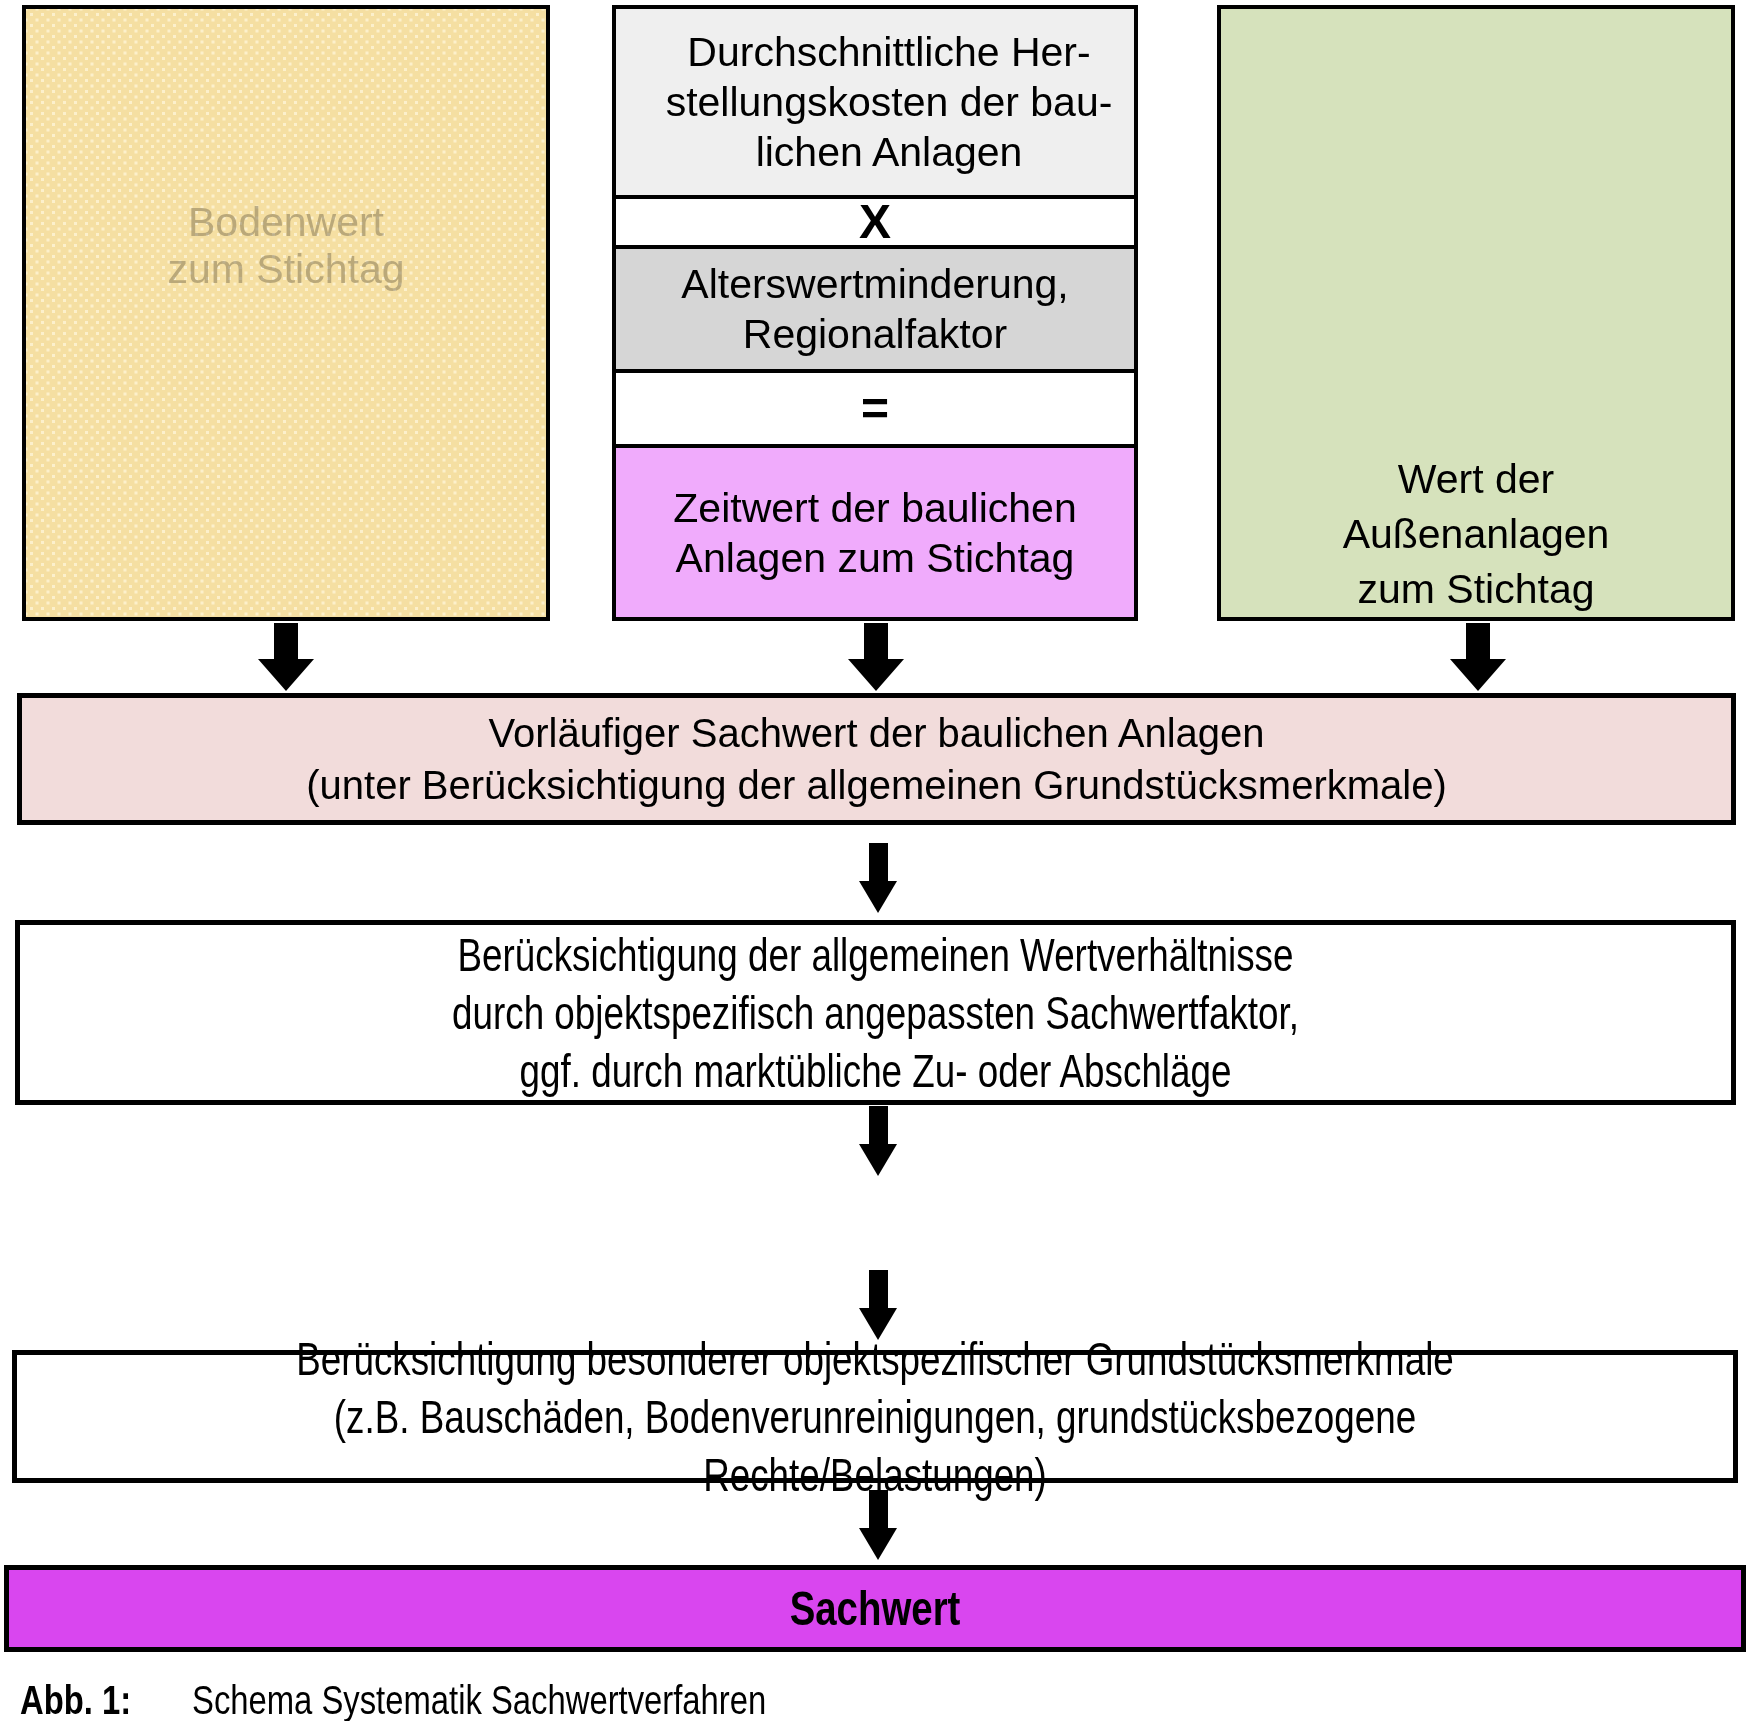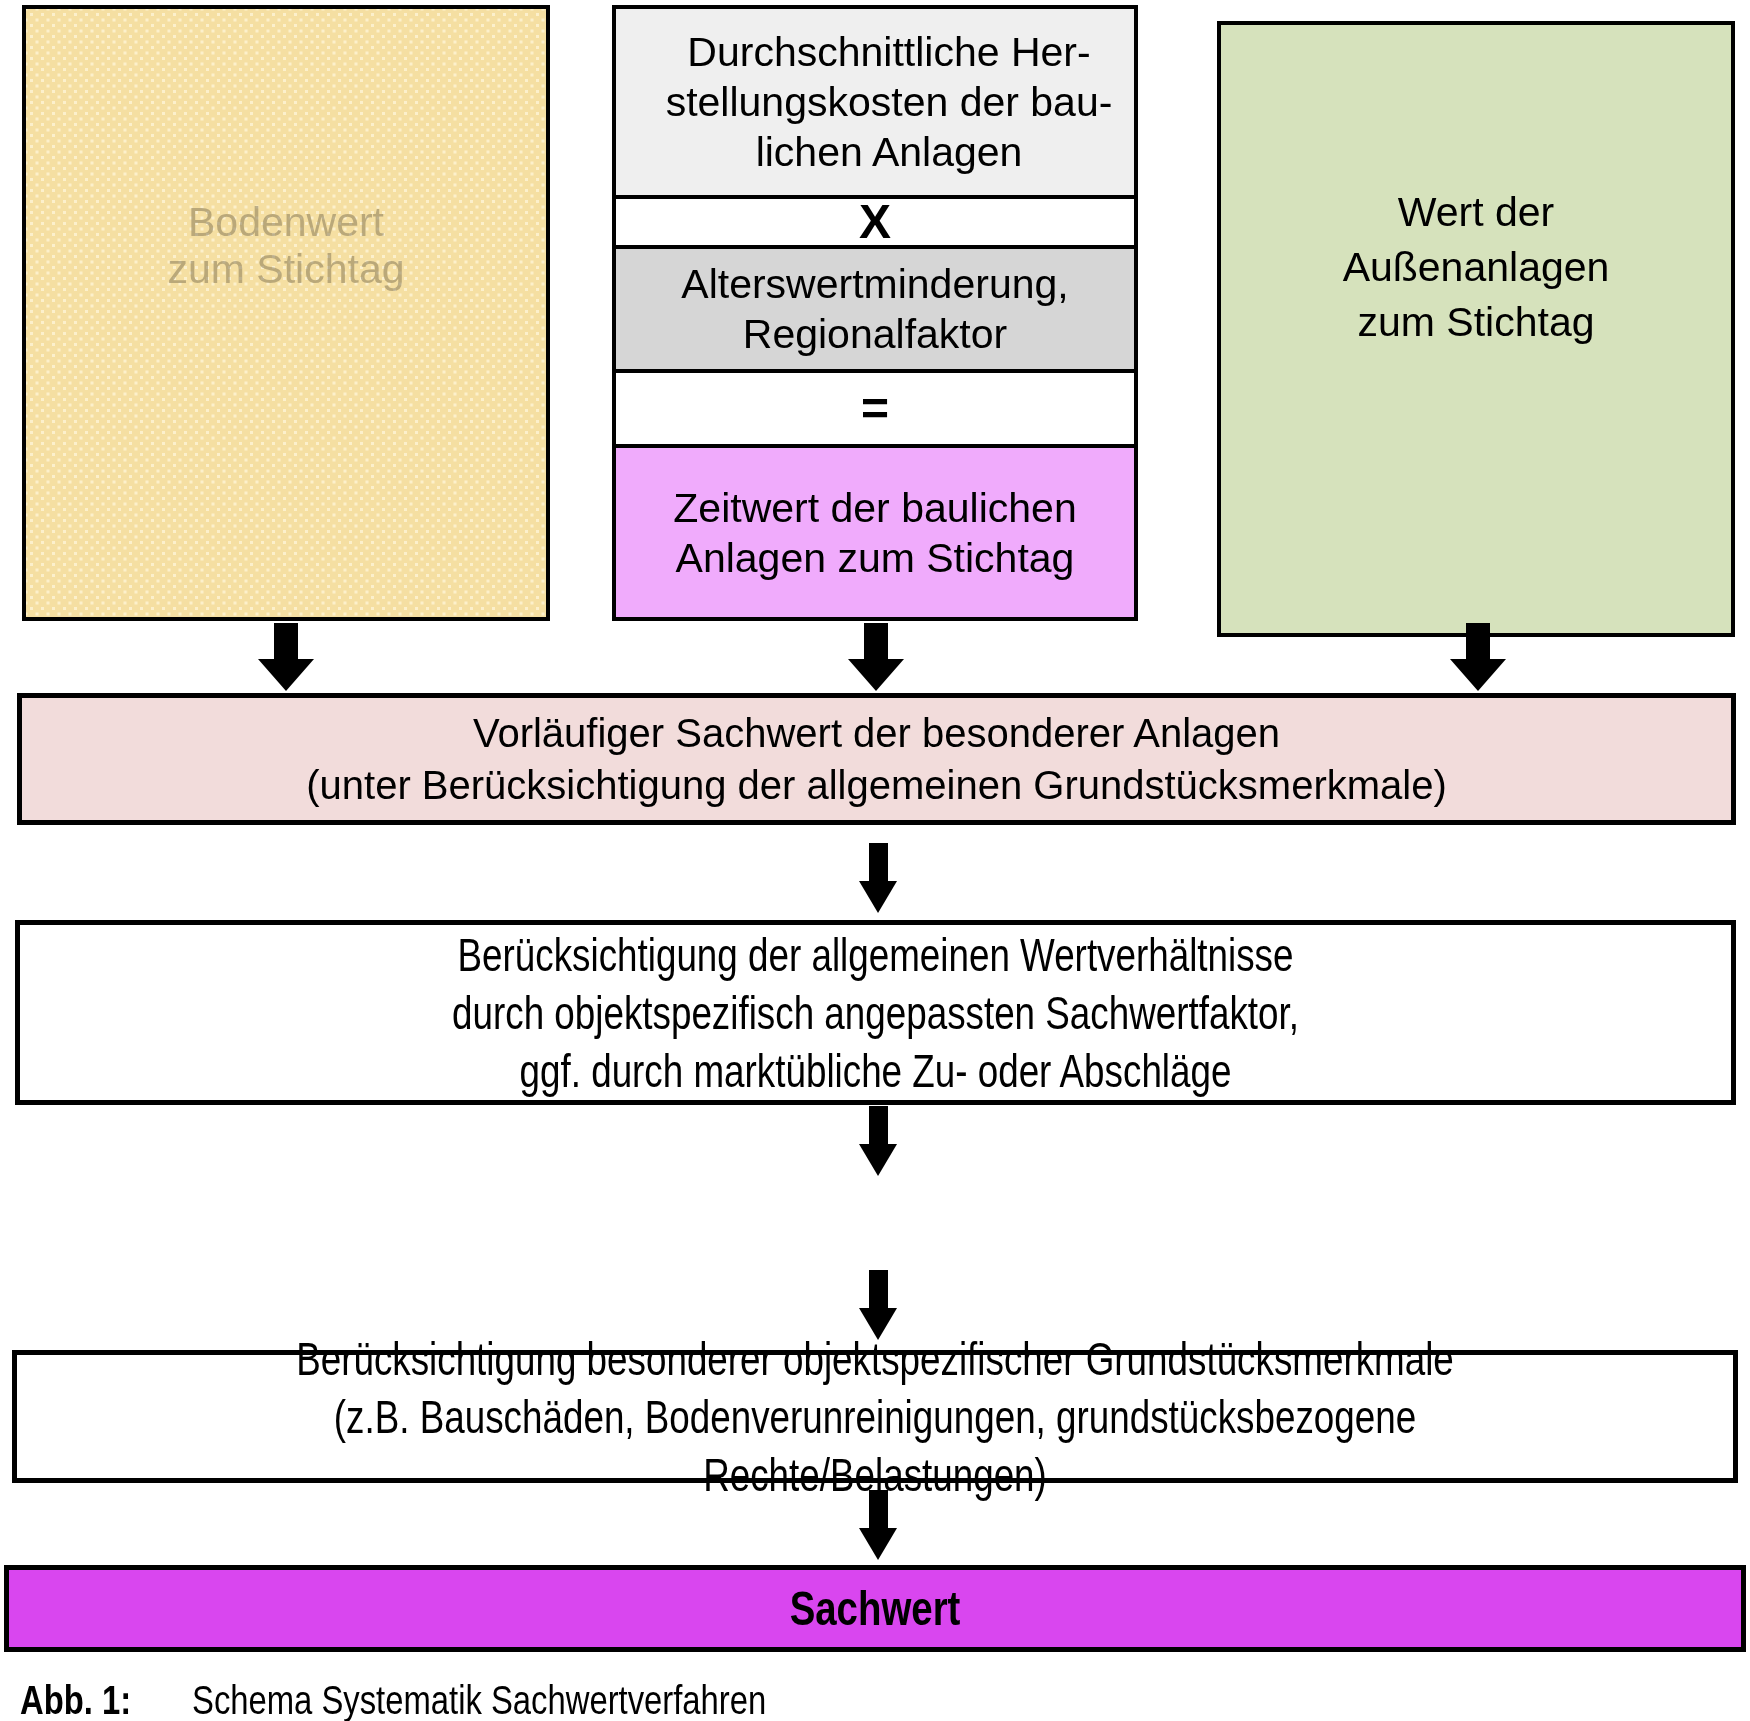--- a/index.html
+++ b/index.html
@@ -47,21 +47,21 @@
   .stack-row:last-child { border-bottom:none; flex:1; }
   .r1 { height:190px;padding-left:28px; }
   .r2 { height:50px; }
   .r3 { height:124px; }
   .r4 { height:75px; }
   .operator { font-weight:bold; font-size:48px; line-height:42px; }
 
   
   .green {
     left:1217px; top:5px; width:518px; height:616px;
-    display:flex; align-items:flex-start;margin-top:16px;
+    display:flex; align-items:flex-end;
   }
   .green .txt { margin-top:160px; font-size:41px; line-height:55px; }
 
   
   .row-box { display:flex; align-items:center; justify-content:center; border-width:5px; }
   .pink1  { left:17px;  top:693px;  width:1719px; height:132px; font-size:40px; line-height:52px; }
   .white1 { left:15px;  top:920px;  width:1721px; height:185px; background:#ffffff; }
   .rose   { left:4px;   top:1180px; width:1742px; height:85px; }
   .white2 { left:12px;  top:1350px; width:1726px; height:133px; background:#ffffff;align-items:center; }
   .red    { left:4px;   top:1565px; width:1742px; height:87px; font-weight:bold; }
@@ -128,21 +128,21 @@
   <div class="arrow big" style="left:848px; top:623px;">
     <div class="stem"></div>
     <div class="head"></div>
   </div>
   <div class="arrow big" style="left:1450px; top:623px;">
     <div class="stem"></div>
     <div class="head"></div>
   </div>
 
   <div class="box row-box pink1" style="background-color: rgb(242, 220, 219);">
-    <div class="txt">Vorläufiger Sachwert der besonderer Anlagen
+    <div class="txt">Vorläufiger Sachwert der baulichen Anlagen
 (unter Berücksichtigung der allgemeinen Grundstücksmerkmale)</div>
   </div>
 
   <div class="arrow small" style="left:859px; top:843px;">
     <div class="stem"></div>
     <div class="head"></div>
   </div>
 
   <div class="box row-box white1" style="background-color: rgb(255, 255, 255);">
     <div class="txt condensed">Berücksichtigung der allgemeinen Wertverhältnisse

